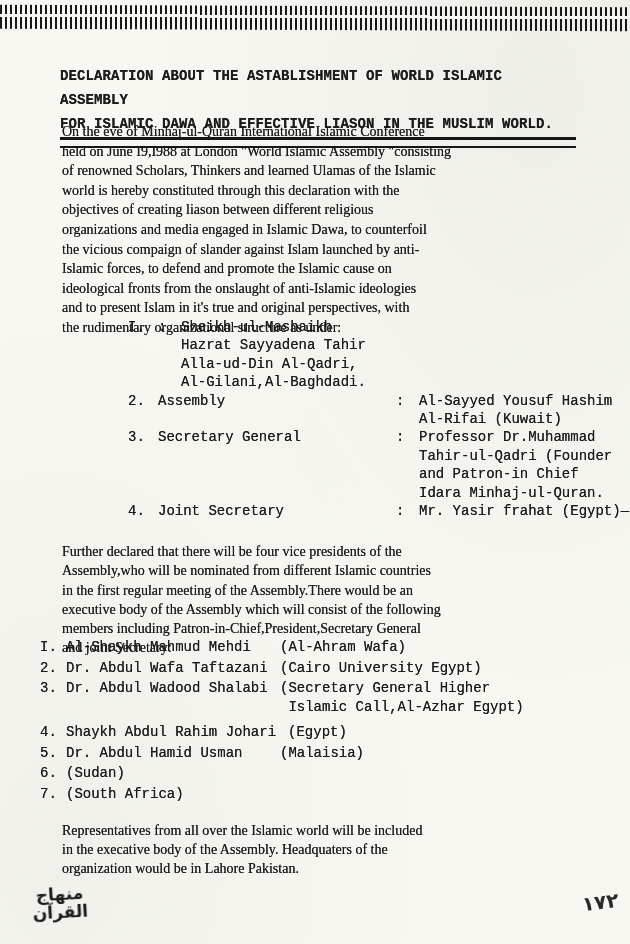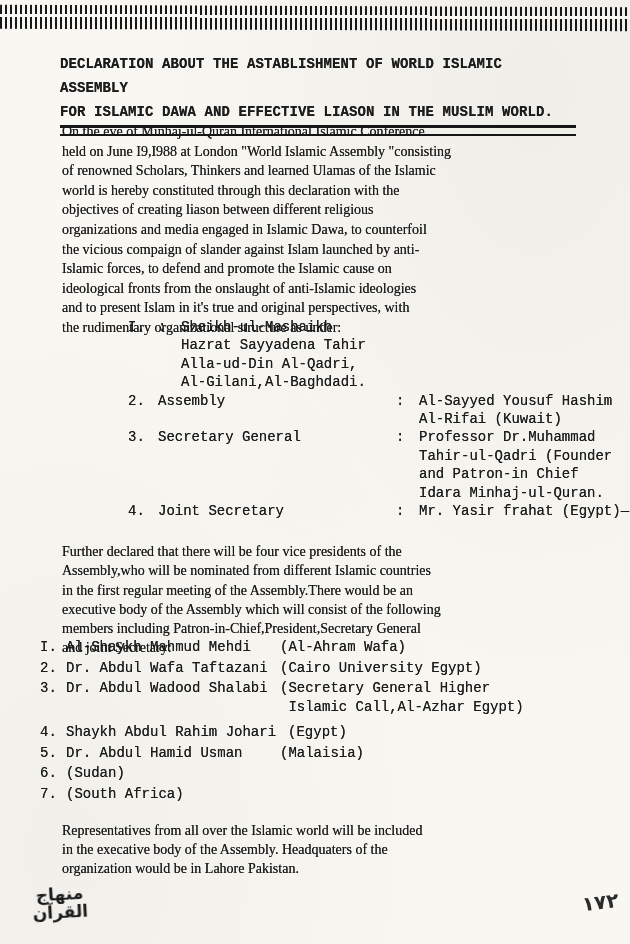--- a/index.html
+++ b/index.html
@@ -19,21 +19,21 @@
   
   .perforation {
     position: absolute; top: 6px; left: 0; width: 630px; height: 24px;
     background-image:
       linear-gradient(to bottom, transparent 0 9px, #f8f7f2 9px 12px, transparent 12px 24px),
       repeating-linear-gradient(90deg, #181818 0 2px, transparent 2px 5px);
     transform: rotate(0.25deg);
   }
 
   .title-block {
-    position: absolute; left: 60px; top: 52px; width: 518px;
+    position: absolute; left: 60px; top: 64px; width: 518px;
     font-size: 14px; font-weight: bold; line-height: 24px;
     letter-spacing: 0.1px;
   }
   .title-rule {
     margin-top: 1px; width: 516px; height: 6px;
     border-top: 3px solid #161616;
     border-bottom: 2px solid #161616;
   }
 
   .para {

